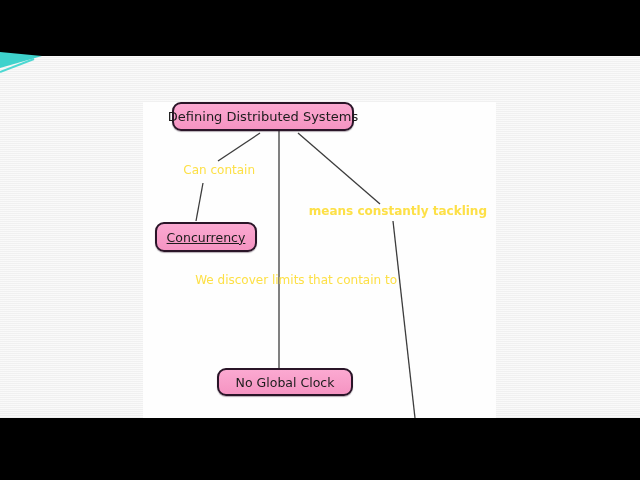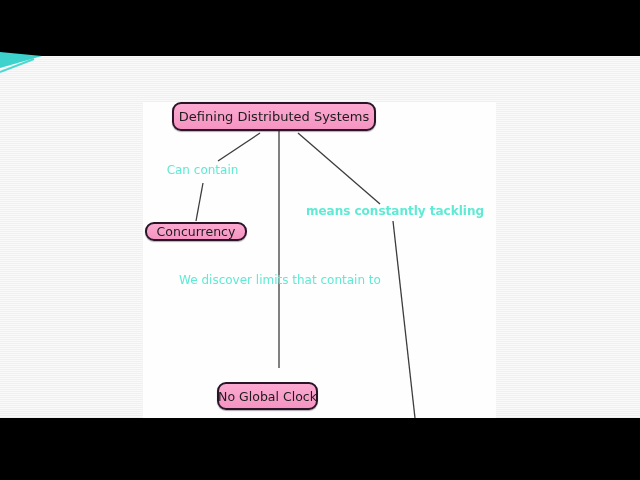--- a/index.html
+++ b/index.html
@@ -50,28 +50,28 @@
     border: 2px solid #2a1528;
     border-radius: 9px;
     display: flex; align-items: center; justify-content: center;
     font-size: 12.5px;
     color: #1c1c1c;
     z-index: 5;
     box-shadow: 0 1px 1px rgba(42,21,40,0.35);
     white-space: nowrap;
     cursor: default;
   }
-  .node-root   { left: 172px; top: 102px; width: 204px; height: 29px; font-size: 13px; }
-  .node-conc   { left: 145px; top: 222px; width: 102px; height: 19px; }
-  .node-clock  { left: 217px; top: 382px; width: 101px; height: 28px; }
+  .node-root   { left: 172px; top: 102px; width: 182px; height: 29px; font-size: 13px; }
+  .node-conc   { left: 155px; top: 222px; width: 102px; height: 30px; text-decoration: underline; }
+  .node-clock  { left: 217px; top: 368px; width: 136px; height: 28px; }
   .edge-label {
     position: absolute;
     font-size: 12px;
-    color: #5eead4;
-    text-align: center;
+    color: #fde047;
+    text-align: right;
     z-index: 5;
     white-space: nowrap;
   }
   .label-contain { left: 150px; top: 163px; width: 105px; }
   .label-means   { left: 303px; top: 204px; width: 184px; font-weight: bold; }
   .label-limits  { left: 163px; top: 273px; width: 234px; }
 </style>
 </head>
 <body>
 

